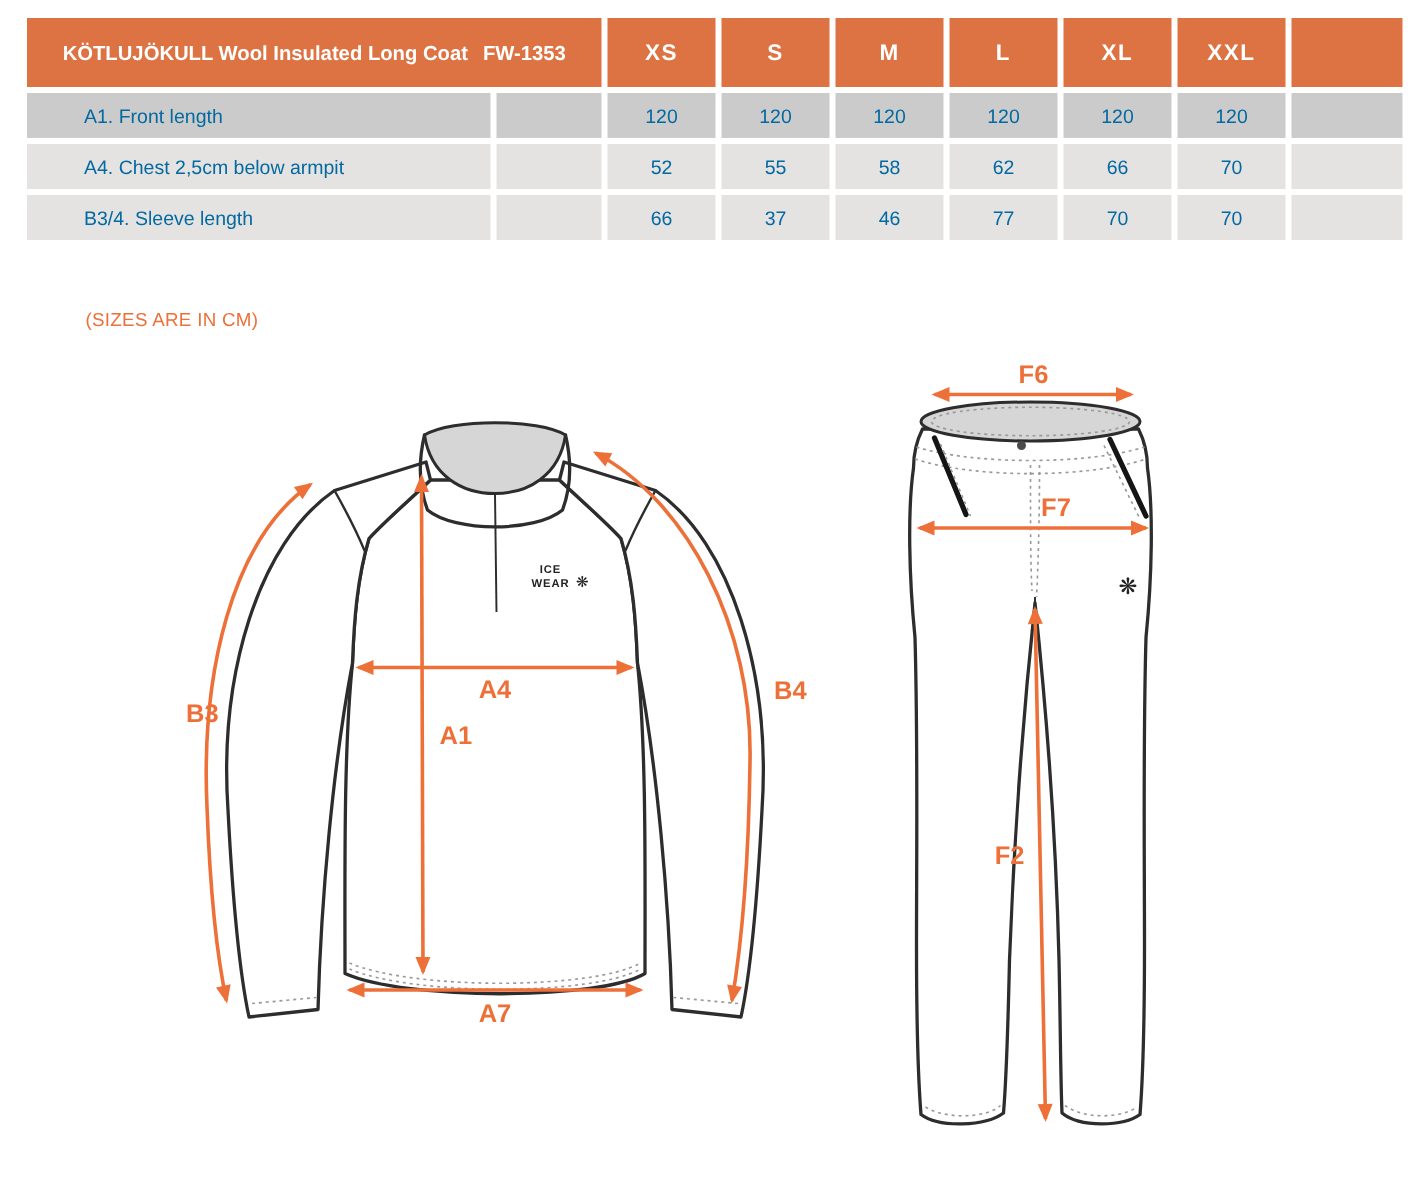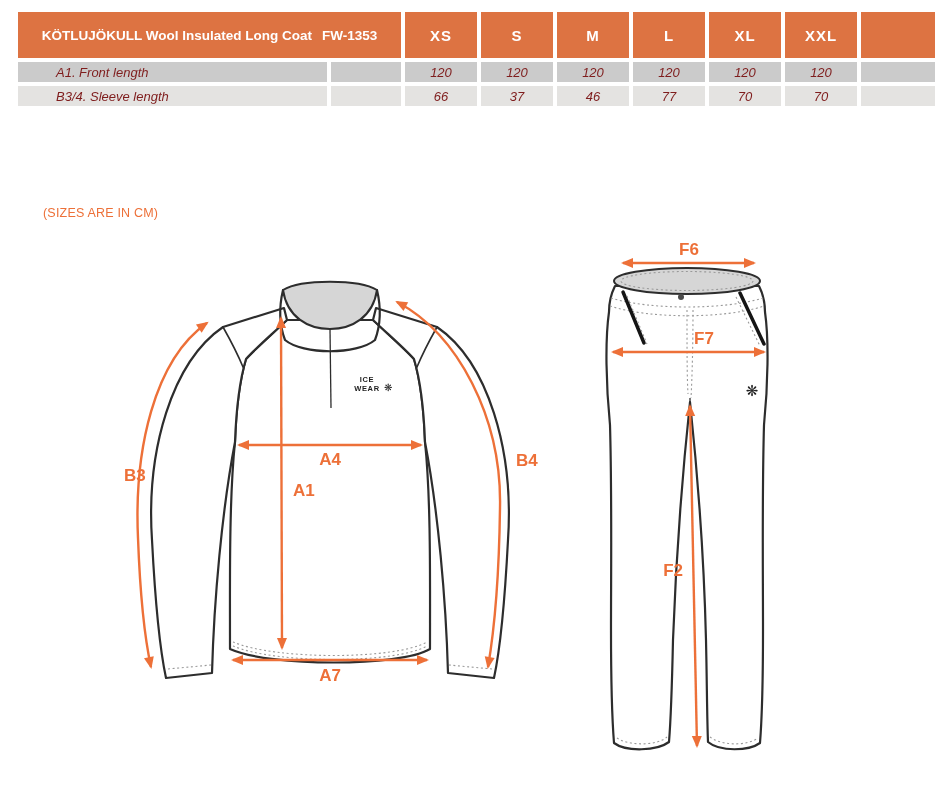--- a/index.html
+++ b/index.html
@@ -14,27 +14,27 @@
   }
   table.size-table th, table.size-table td{padding:0;margin:17px;text-align:center;vertical-align:middle;}
   th.brand{
     background:var(--header-bg);color:#fff;font-weight:700;font-size:13.5px;height:46px;
   }
   th.brand .code{margin-left:10px;}
   th.size{
     background:var(--header-bg);color:#fff;font-weight:700;font-size:15px;letter-spacing:1px;height:46px;
   }
   th.tail{background:var(--header-bg);height:46px;}
-  tbody td{height:20px;font-size:13px;color:#7f1d1d;font-style:italic;}
+  tbody td{height:30px;font-size:13px;color:#0369a1;}
   tbody tr.dark td{background:var(--row-dark);}
   tbody tr.light td{background:var(--row-light);}
   td.label-cell{text-align:left !important;padding-left:38px !important;}
   
   .note{
-    position:absolute;left:43px;top:206px;color:var(--accent);font-size:12.5px;letter-spacing:.2px;
+    position:absolute;left:57px;top:206px;color:var(--accent);font-size:12.5px;letter-spacing:.2px;
   }
   
   .coat-svg{position:absolute;left:110px;top:250px;}
   .pants-svg{position:absolute;left:577px;top:240px;}
   .outline{fill:#ffffff;stroke:var(--line);stroke-width:2.2;stroke-linejoin:round;stroke-linecap:round;}
   .seam{fill:none;stroke:var(--line);stroke-width:1.6;stroke-linecap:round;}
   .thin{fill:none;stroke:var(--line);stroke-width:1.3;}
   .stitch{fill:none;stroke:#9a9a9a;stroke-width:1.1;stroke-dasharray:2 2.6;}
   .pocket{fill:none;stroke:#151515;stroke-width:3.5;stroke-linecap:round;}
   .gray-fill{fill:#d6d6d6;stroke:var(--line);stroke-width:2;}
@@ -77,20 +77,31 @@
         <td></td>
         <td>120</td>
         <td>120</td>
         <td>120</td>
         <td>120</td>
         <td>120</td>
         <td>120</td>
         <td></td>
       </tr>
       <tr class="light">
+        <td class="label-cell">A4. Chest 2,5cm below armpit</td>
+        <td></td>
+        <td>52</td>
+        <td>55</td>
+        <td>58</td>
+        <td>62</td>
+        <td>66</td>
+        <td>70</td>
+        <td></td>
+      </tr>
+      <tr class="light">
         <td class="label-cell">B3/4. Sleeve length</td>
         <td></td>
         <td>66</td>
         <td>37</td>
         <td>46</td>
         <td>77</td>
         <td>70</td>
         <td>70</td>
         <td></td>
       </tr>

